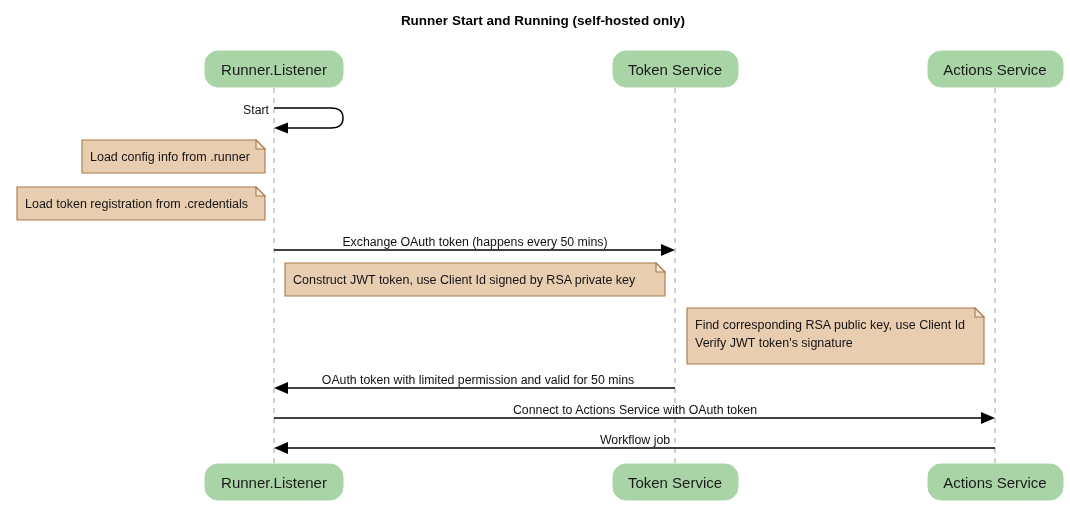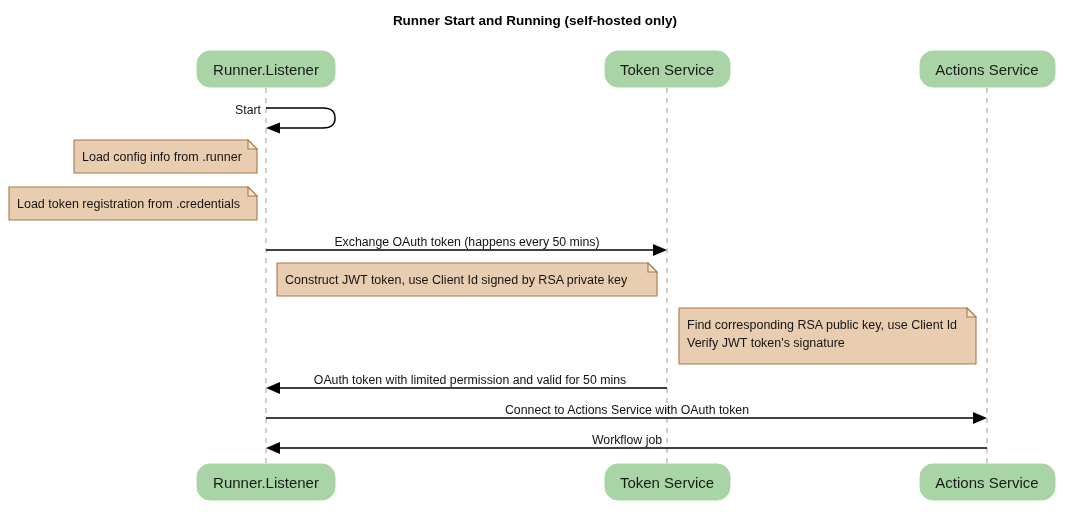--- a/index.html
+++ b/index.html
@@ -10,21 +10,21 @@
   body {
     width: 1070px;
     height: 525px;
     position: relative;
     overflow: hidden;
     font-family: "Liberation Sans", sans-serif;
     color: #000000;
   }
   #diagram-root {
     position: absolute;
-    left: 0; top: 0;
+    left: 8px; top: 0;
     width: 853px;
     height: 525px;
   }
   #diagram-svg {
     position: absolute;
     left: 0; top: 0;
     width: 1070px;
     height: 525px;
     display: block;
   }

